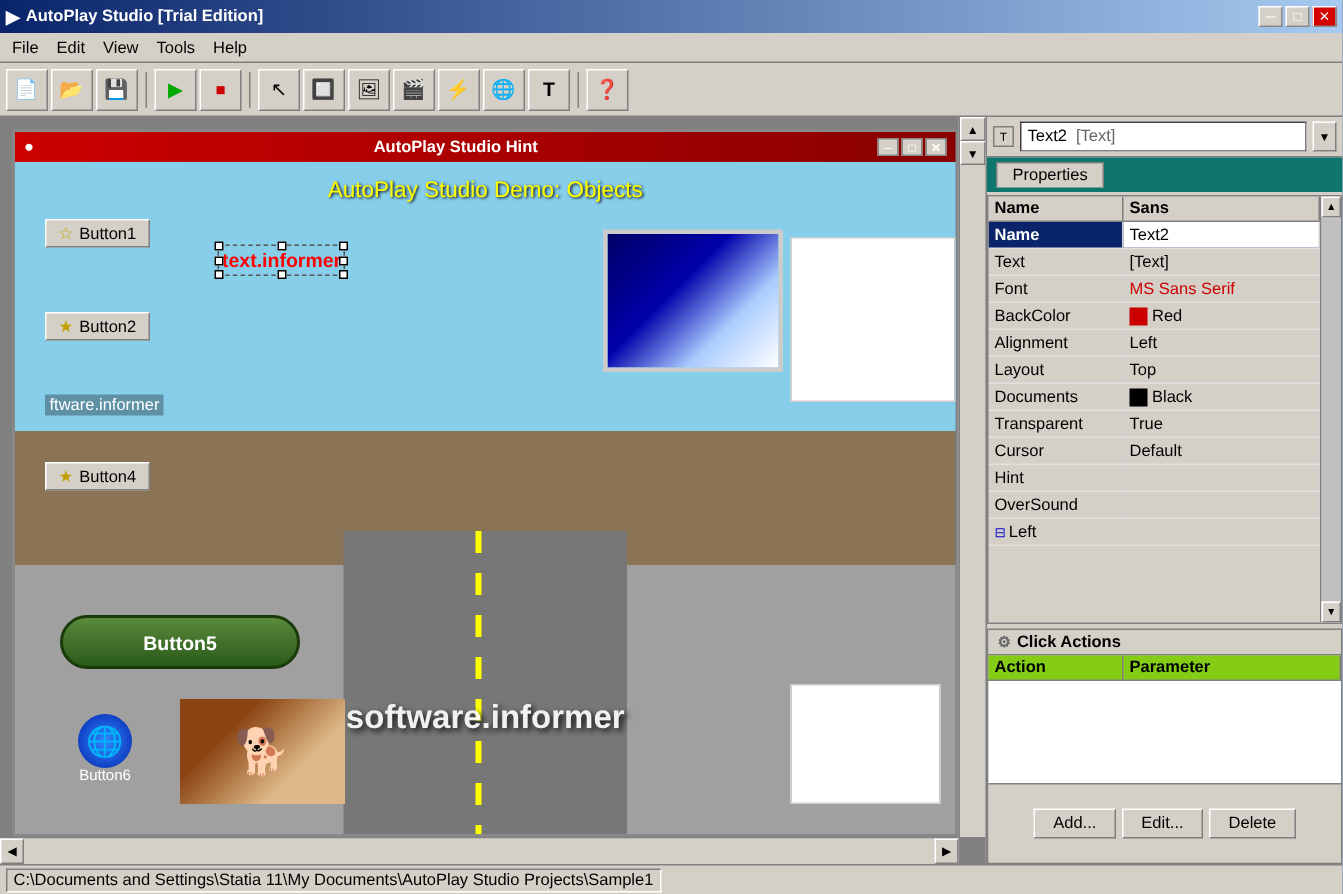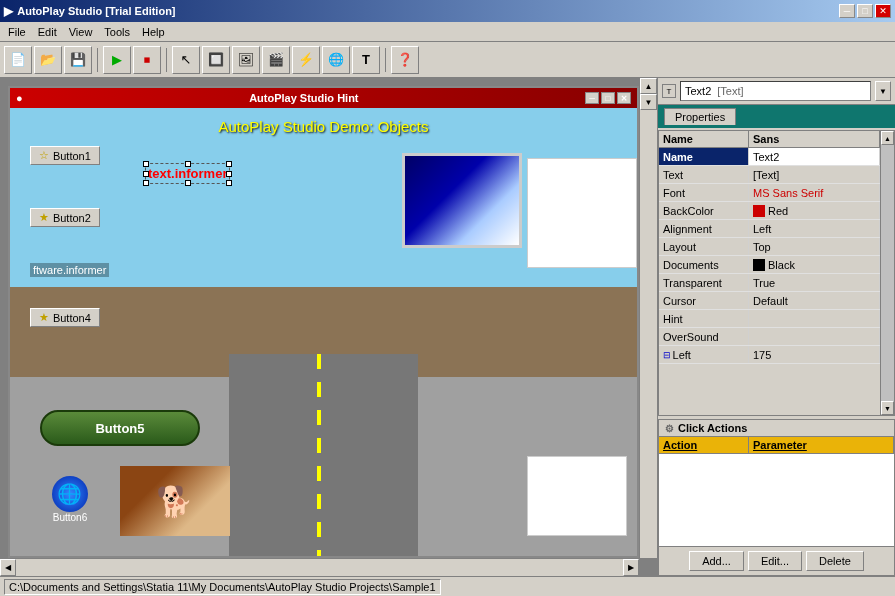--- a/index.html
+++ b/index.html
@@ -333,35 +333,34 @@
       padding: 2px 6px;
       font-size: 11px;
       font-weight: bold;
       border-bottom: 1px solid #808080;
       display: flex;
       align-items: center;
       gap: 4px;
     }
     .ca-table-header {
       display: flex;
-      background: #eab308;
+      background: #84cc16;
       border-bottom: 1px solid #808080;
-      text-decoration: underline;
     }
     .ca-header-cell {
       padding: 2px 4px;
       font-size: 11px;
       font-weight: bold;
       border-right: 1px solid #808080;
     }
     .ca-body { flex: 1; background: white; }
     .ca-buttons {
       display: flex;
       gap: 4px;
-      padding: 4px;
+      padding: 16px;
       background: #d4d0c8;
       border-top: 1px solid #808080;
       justify-content: center;
     }
     .ca-btn {
       padding: 3px 12px;
       background: #d4d0c8;
       border: 1px solid;
       border-top-color: #fff; border-left-color: #fff;
       border-right-color: #808080; border-bottom-color: #808080;
@@ -490,20 +489,21 @@
         <div style="position:absolute;top:155px;left:20px;color:white;font-size:11px;background:rgba(0,0,0,0.3);padding:1px 3px;">ftware.informer</div>
 
         <div class="demo-btn" style="position:absolute;top:200px;left:20px;">
           <span class="star-icon">★</span>
           <span>Button4</span>
         </div>
 
         <div style="position:absolute;bottom:0;left:35%;width:30%;height:45%;background:#777;"></div>
         <div style="position:absolute;bottom:0;left:49%;width:4px;height:45%;background:repeating-linear-gradient(180deg,#ffff00 0,#ffff00 15px,transparent 15px,transparent 28px);"></div>
 
+        <div class="sw-text">software.informer</div>
 
         <div class="btn5">
           <span>Button5</span>
         </div>
 
         <div class="dog-area">🐕</div>
 
         <div class="btn6-area">
           <div style="width:36px;height:36px;background:radial-gradient(circle,#3388ff,#0022aa);border-radius:50%;display:flex;align-items:center;justify-content:center;font-size:20px;">🌐</div>
           <span style="color:white;font-size:10px;">Button6</span>
@@ -612,21 +612,20 @@
           <div class="props-cell props-name">OverSound</div>
           <div class="props-cell props-val"></div>
         </div>
 
 
         <div class="props-row">
           <div class="props-cell props-name">
             <span style="color:#0000cc;font-size:9px;margin-right:2px;">⊟</span>
             Left
           </div>
-          <div class="props-cell props-val">175</div>
         </div>
       </div>
 
       <div class="props-scroll" style="display:flex;flex-direction:column;">
         <div style="height:14px;background:#d4d0c8;border:1px solid #808080;border-top-color:#fff;border-left-color:#fff;display:flex;align-items:center;justify-content:center;font-size:7px;">▲</div>
         <div style="flex:1;background:#c0c0c0;"></div>
         <div style="height:14px;background:#d4d0c8;border:1px solid #808080;border-top-color:#fff;border-left-color:#fff;display:flex;align-items:center;justify-content:center;font-size:7px;">▼</div>
       </div>
     </div>
 

